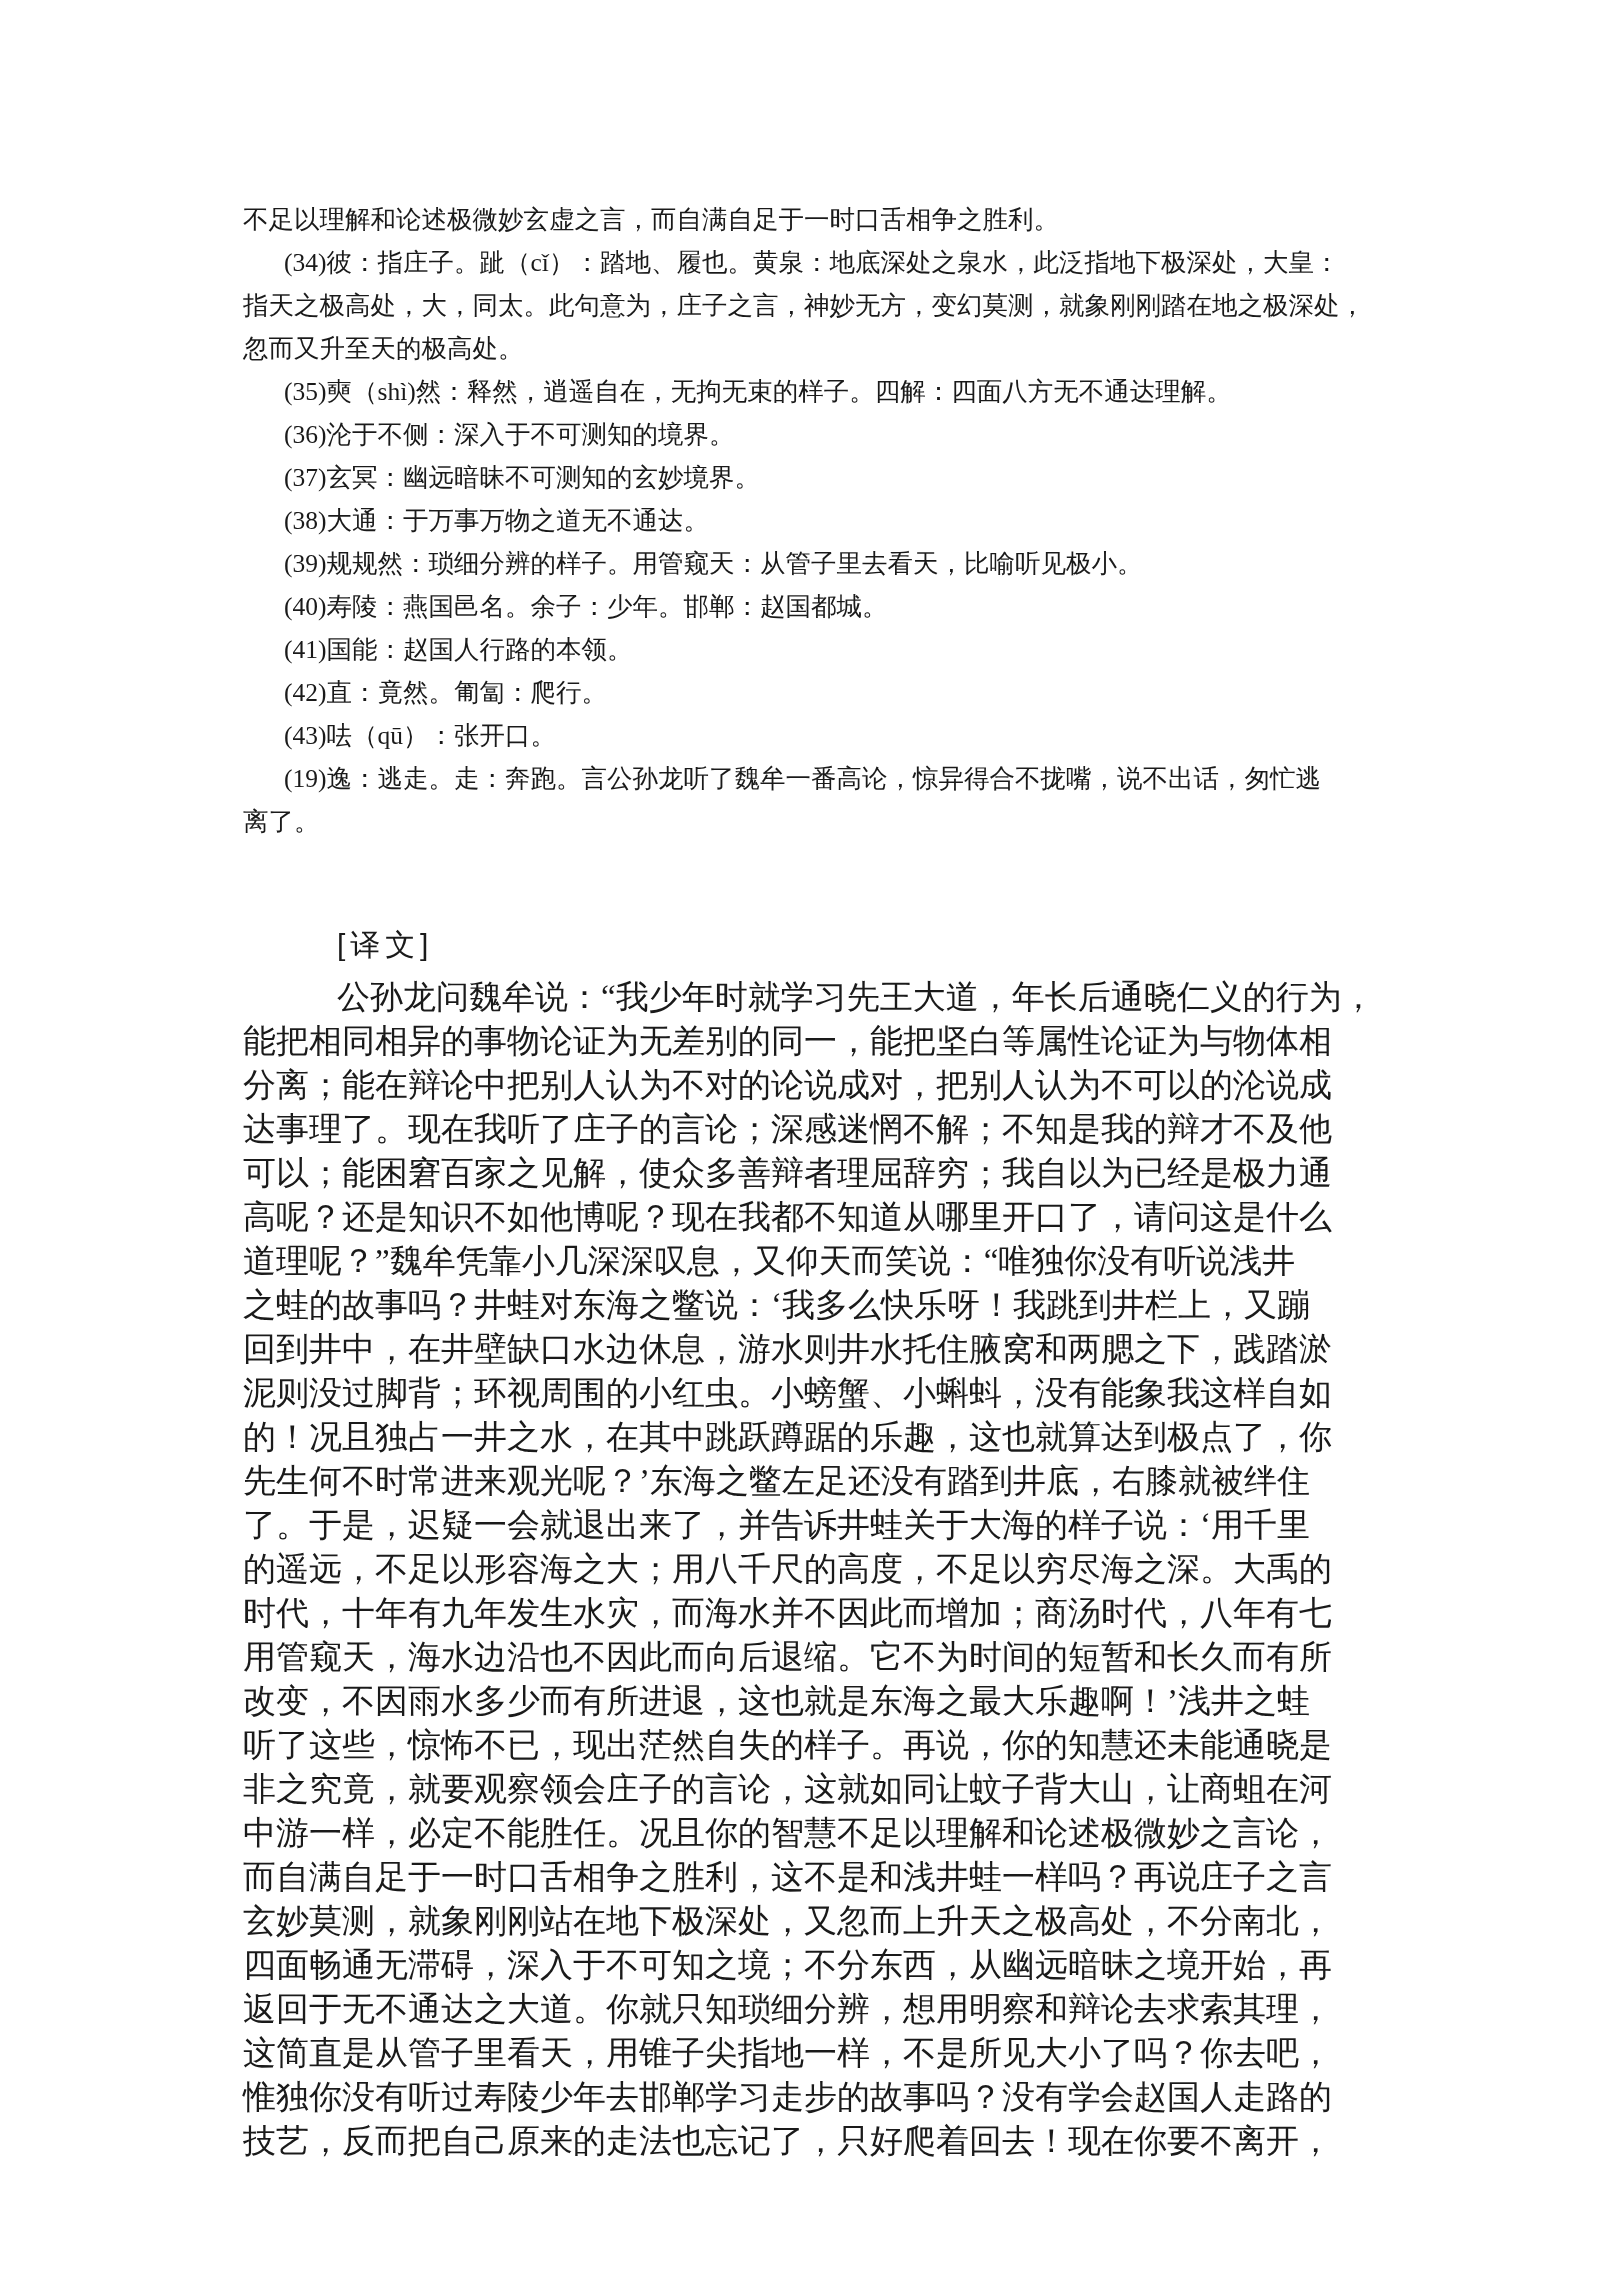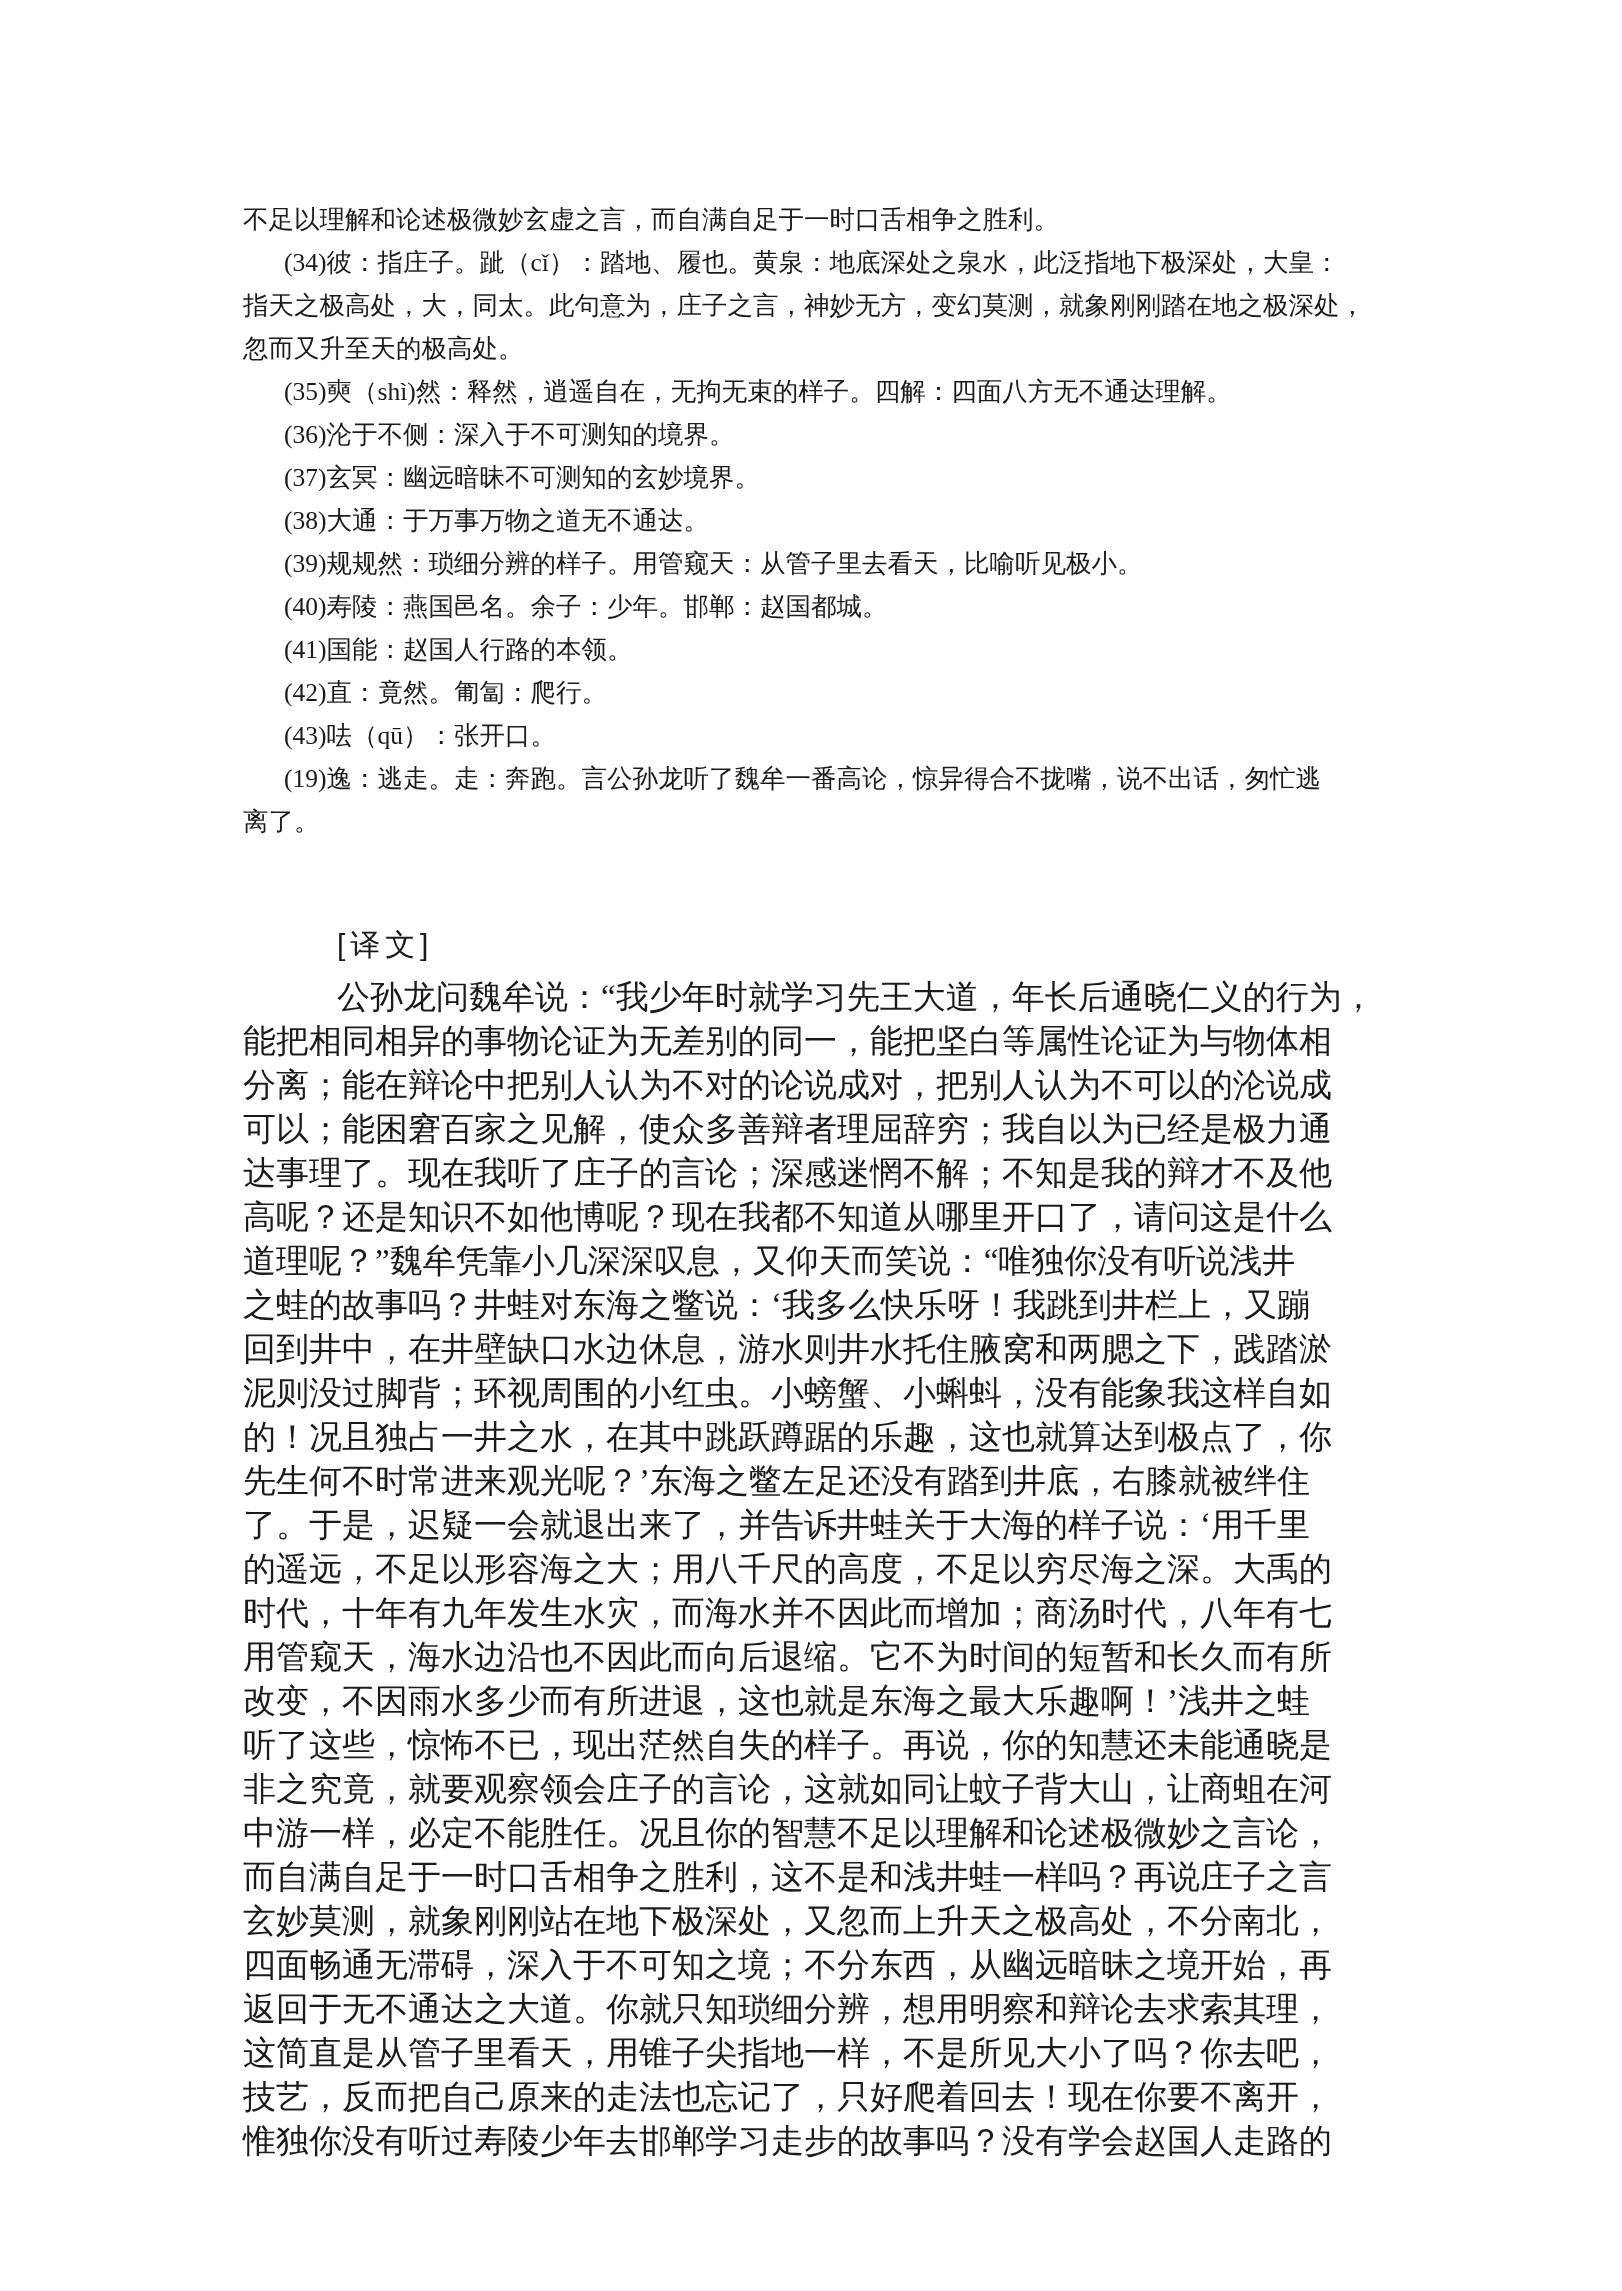--- a/index.html
+++ b/index.html
@@ -88,41 +88,41 @@
       </div>
 
     <div class="section-gap"></div>
 
     <div class="trans-header">[译文]</div>
 
     <div class="translation">
         <div class="line indent">公孙龙问魏牟说：“我少年时就学习先王大道，年长后通晓仁义的行为，</div>
         <div class="line">能把相同相异的事物论证为无差别的同一，能把坚白等属性论证为与物体相</div>
         <div class="line">分离；能在辩论中把别人认为不对的论说成对，把别人认为不可以的沦说成</div>
+        <div class="line">达事理了。现在我听了庄子的言论；深感迷惘不解；不知是我的辩才不及他</div>
         <div class="line">可以；能困窘百家之见解，使众多善辩者理屈辞穷；我自以为已经是极力通</div>
-        <div class="line">达事理了。现在我听了庄子的言论；深感迷惘不解；不知是我的辩才不及他</div>
         <div class="line">高呢？还是知识不如他博呢？现在我都不知道从哪里开口了，请问这是什么</div>
         <div class="line">道理呢？”魏牟凭靠小几深深叹息，又仰天而笑说：“唯独你没有听说浅井</div>
         <div class="line">之蛙的故事吗？井蛙对东海之鳖说：‘我多么快乐呀！我跳到井栏上，又蹦</div>
         <div class="line">回到井中，在井壁缺口水边休息，游水则井水托住腋窝和两腮之下，践踏淤</div>
         <div class="line">泥则没过脚背；环视周围的小红虫。小螃蟹、小蝌蚪，没有能象我这样自如</div>
         <div class="line">的！况且独占一井之水，在其中跳跃蹲踞的乐趣，这也就算达到极点了，你</div>
         <div class="line">先生何不时常进来观光呢？’东海之鳖左足还没有踏到井底，右膝就被绊住</div>
         <div class="line">了。于是，迟疑一会就退出来了，并告诉井蛙关于大海的样子说：‘用千里</div>
         <div class="line">的遥远，不足以形容海之大；用八千尺的高度，不足以穷尽海之深。大禹的</div>
         <div class="line">时代，十年有九年发生水灾，而海水并不因此而增加；商汤时代，八年有七</div>
         <div class="line">用管窥天，海水边沿也不因此而向后退缩。它不为时间的短暂和长久而有所</div>
         <div class="line">改变，不因雨水多少而有所进退，这也就是东海之最大乐趣啊！’浅井之蛙</div>
         <div class="line">听了这些，惊怖不已，现出茫然自失的样子。再说，你的知慧还未能通晓是</div>
         <div class="line">非之究竟，就要观察领会庄子的言论，这就如同让蚊子背大山，让商蛆在河</div>
         <div class="line">中游一样，必定不能胜任。况且你的智慧不足以理解和论述极微妙之言论，</div>
         <div class="line">而自满自足于一时口舌相争之胜利，这不是和浅井蛙一样吗？再说庄子之言</div>
         <div class="line">玄妙莫测，就象刚刚站在地下极深处，又忽而上升天之极高处，不分南北，</div>
         <div class="line">四面畅通无滞碍，深入于不可知之境；不分东西，从幽远暗昧之境开始，再</div>
         <div class="line">返回于无不通达之大道。你就只知琐细分辨，想用明察和辩论去求索其理，</div>
         <div class="line">这简直是从管子里看天，用锥子尖指地一样，不是所见大小了吗？你去吧，</div>
+        <div class="line">惟独你没有听过寿陵少年去邯郸学习走步的故事吗？没有学会赵国人走路的</div>
         <div class="line">技艺，反而把自己原来的走法也忘记了，只好爬着回去！现在你要不离开，</div>
-        <div class="line">惟独你没有听过寿陵少年去邯郸学习走步的故事吗？没有学会赵国人走路的</div>
       </div>
 
   </div>
 </div>
 
 
 </body></html>

